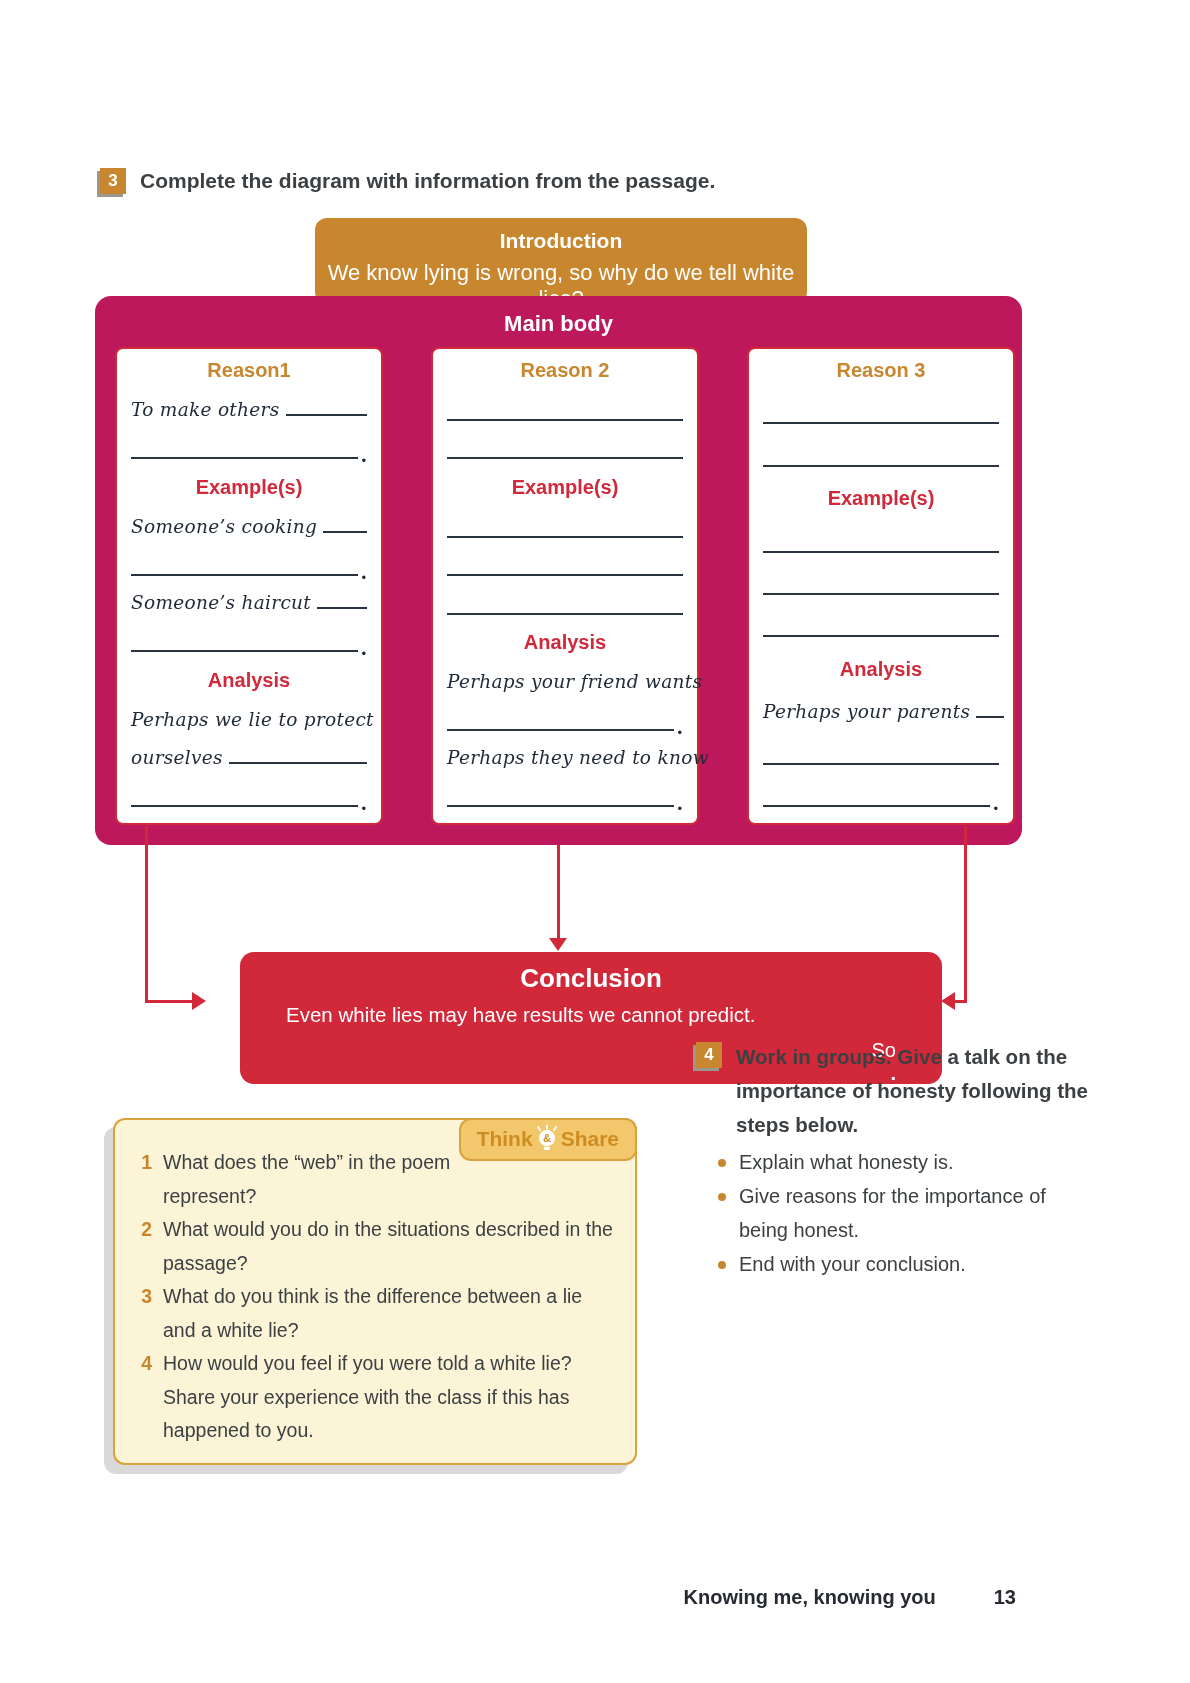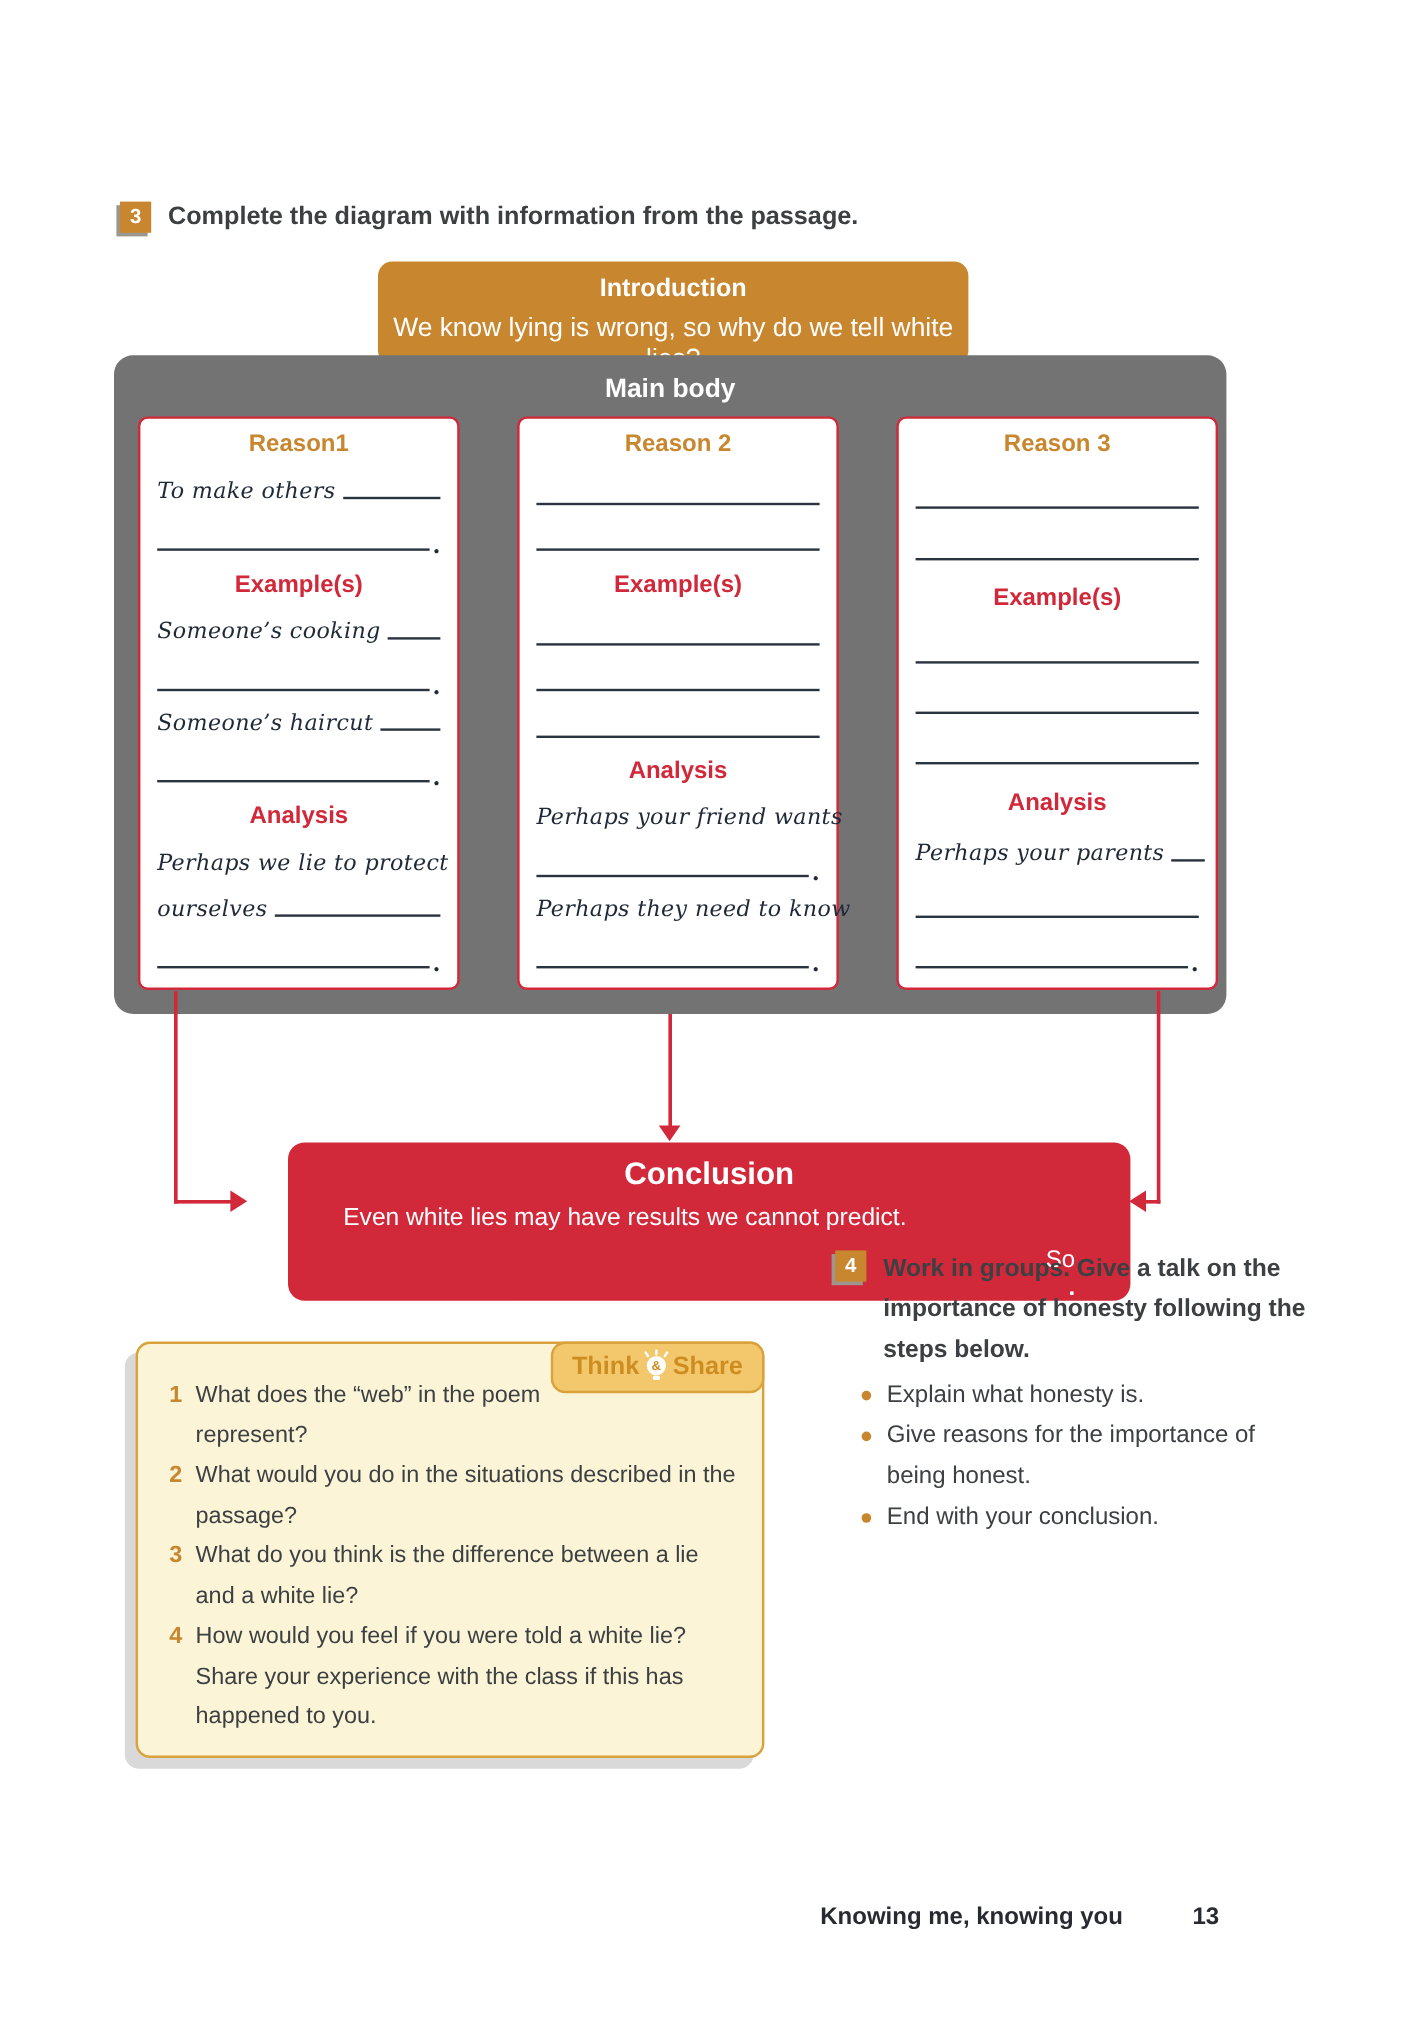--- a/index.html
+++ b/index.html
@@ -14,21 +14,21 @@
   .task-instruction{font-size:21px;font-weight:700;color:#3C4043;line-height:30px;}
 
   
   .intro-box{position:absolute;left:315px;top:218px;width:492px;height:86px;background:#C8872F;
              border-radius:12px;color:#fff;text-align:center;padding-top:11px;box-sizing:border-box;}
   .intro-title{font-size:21px;font-weight:700;}
   .intro-text{font-size:22px;margin-top:7px;}
   .intro-underline{margin:7px auto 0;width:458px;border-bottom:2px solid rgba(255,255,255,.85);}
 
   
-  .mainbody-box{position:absolute;left:95px;top:296px;width:927px;height:549px;background:#737373;
+  .mainbody-box{position:absolute;left:95px;top:296px;width:927px;height:549px;background:#be185d;
                 border-radius:16px;}
   .mainbody-title{text-align:center;color:#fff;font-weight:700;font-size:22px;padding-top:15px;}
   .cards{position:absolute;left:0;top:51px;width:100%;display:flex;justify-content:space-between;
          padding:0 20px;box-sizing:border-box;gap:48px;}
   .card{width:268px;height:478px;background:#fff;border:2px solid #D1283A;border-radius:8px;
         box-sizing:border-box;display:flex;flex-direction:column;justify-content:space-between;
         padding:10px 14px 16px;}
   .card-title{text-align:center;color:#C8872F;font-weight:700;font-size:20px;}
   .card-heading{text-align:center;color:#D1283A;font-weight:700;font-size:20px;}
   .hw-row{display:flex;align-items:flex-end;font-family:"DejaVu Serif",serif;font-style:italic;

